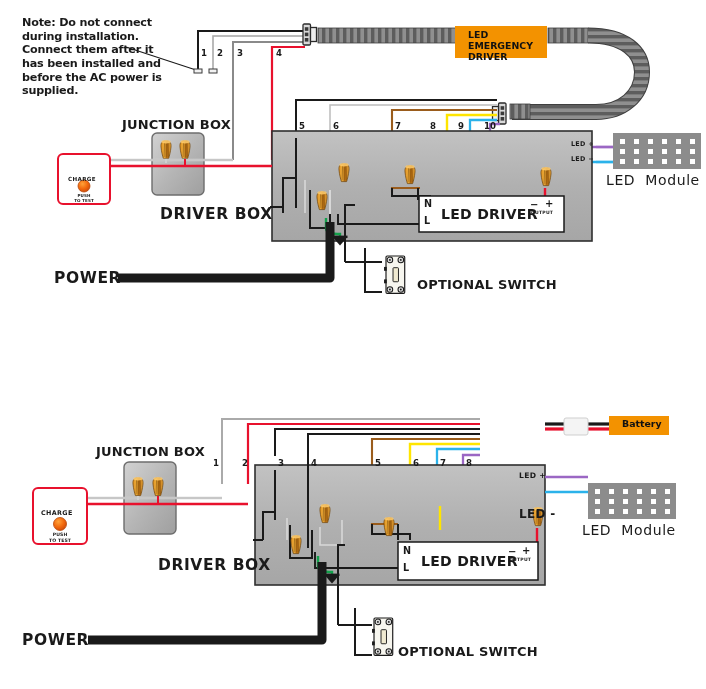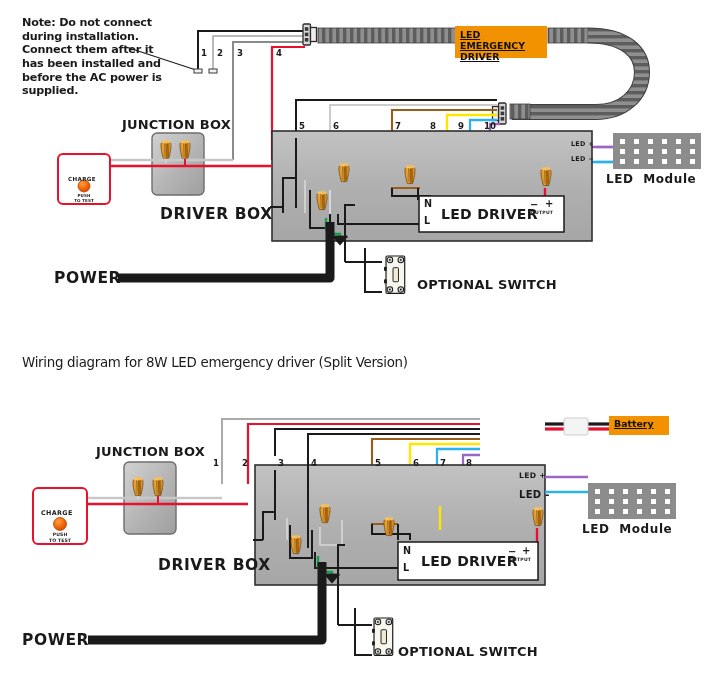--- a/index.html
+++ b/index.html
@@ -8,26 +8,26 @@
   .stage{position:absolute;left:0;top:0;width:706px;height:689px;}
   svg.layer{position:absolute;left:0;top:0;width:706px;height:689px;}
   .txt{position:absolute;white-space:pre;line-height:1.22;}
   .note{font-size:11.2px;font-weight:700;letter-spacing:-0.2px;}
   .caption{font-size:13.4px;font-weight:500;letter-spacing:-0.3px;}
   .boxlabel{font-size:13px;font-weight:700;letter-spacing:0.2px;}
   .biglabel{font-size:15.5px;font-weight:700;letter-spacing:0.6px;}
   .wirenum{font-size:8.6px;font-weight:600;}
   .ledlab{font-size:6.4px;font-weight:800;letter-spacing:.3px;}
   .orangebox{position:absolute;background:#f39200;color:#111;font-size:9.4px;
-             font-weight:700;line-height:1.18;padding:3px 5px;box-sizing:border-box;text-decoration:underline;}
+             font-weight:700;line-height:1.18;padding:3px 13px;box-sizing:border-box;}
   .driverlabel{font-size:14px;font-weight:700;letter-spacing:.3px;}
   .nl{font-size:9.6px;font-weight:600;}
   .outp{font-size:4.6px;font-weight:800;letter-spacing:.2px;}
   .pm{font-size:10px;font-weight:800;}
-  .modlabel{font-size:12px;font-weight:700;letter-spacing:.6px;}
+  .modlabel{font-size:14px;font-weight:400;letter-spacing:.6px;}
   .chargetxt{font-size:5.6px;font-weight:800;letter-spacing:.35px;}
   .pushtxt{font-size:4.1px;font-weight:800;letter-spacing:.1px;text-align:center;}
 </style>
 </head>
 <body>
 
 <div class="stage">
 
   <svg class="layer" viewBox="0 0 706 689">
     <defs>
@@ -351,21 +351,20 @@
   <div class="txt pm" style="left:545px;top:198px;">+</div>
   <div class="txt outp" style="left:531px;top:210px;">OUTPUT</div>
 
   <div class="txt ledlab" style="left:571px;top:141px;">LED +</div>
   <div class="txt ledlab" style="left:571px;top:156px;text-align:center;">LED −</div>
 
   <div class="txt chargetxt" style="left:68px;top:176px;">CHARGE</div>
   <div class="txt pushtxt" style="left:71px;top:193px;width:26px;">PUSH</div>
   <div class="txt pushtxt" style="left:71px;top:198px;width:26px;">TO TEST</div>
 
-  <div class="txt caption" style="left:22px;top:355px;">Wiring diagram for 8W LED emergency driver (Split Version)</div>
 
   <div class="orangebox" style="left:609px;top:416px;width:60px;height:19px;line-height:1;">Battery</div>
 
   <div class="txt wirenum" style="left:213px;top:458px;">1</div>
   <div class="txt wirenum" style="left:242px;top:458px;">2</div>
   <div class="txt wirenum" style="left:278px;top:458px;">3</div>
   <div class="txt wirenum" style="left:311px;top:458px;">4</div>
   <div class="txt wirenum" style="left:375px;top:458px;">5</div>
   <div class="txt wirenum" style="left:413px;top:458px;">6</div>
   <div class="txt wirenum" style="left:440px;top:458px;">7</div>
@@ -378,19 +377,19 @@
   <div class="txt modlabel" style="left:582px;top:522px;">LED  Module</div>
 
   <div class="txt nl" style="left:403px;top:545px;">N</div>
   <div class="txt nl" style="left:403px;top:562px;">L</div>
   <div class="txt driverlabel" style="left:421px;top:553px;">LED DRIVER</div>
   <div class="txt pm" style="left:508px;top:546px;">−</div>
   <div class="txt pm" style="left:522px;top:545px;">+</div>
   <div class="txt outp" style="left:509px;top:557px;">OUTPUT</div>
 
   <div class="txt ledlab" style="left:519px;top:471px;font-size:7.6px;">LED +</div>
-  <div class="txt ledlab" style="left:519px;top:489px;font-size:10px;">LED -</div>
+  <div class="txt ledlab" style="left:519px;top:507px;font-size:12px;">LED -</div>
 
   <div class="txt chargetxt" style="left:41px;top:510px;font-size:6.4px;">CHARGE</div>
   <div class="txt pushtxt" style="left:46px;top:532px;width:28px;font-size:4.6px;">PUSH</div>
   <div class="txt pushtxt" style="left:46px;top:538px;width:28px;font-size:4.6px;">TO TEST</div>
 
 </div>
 
 </body></html>

